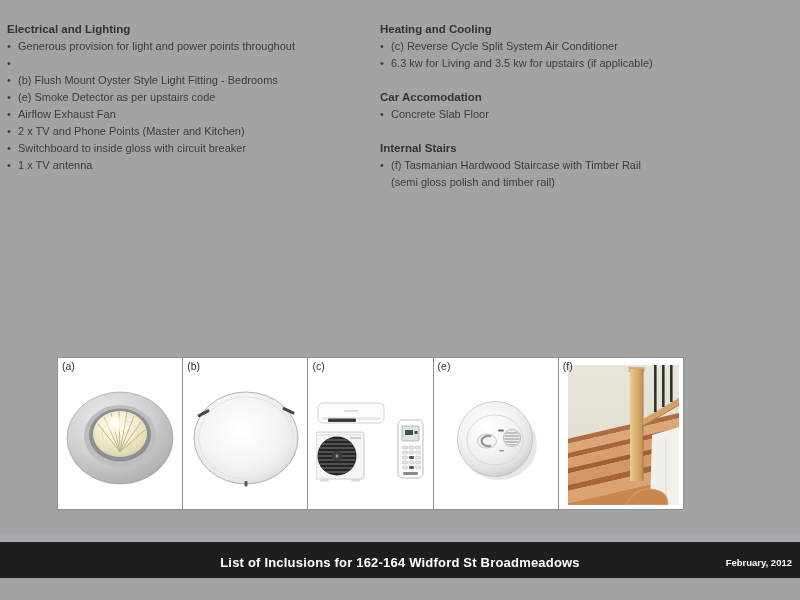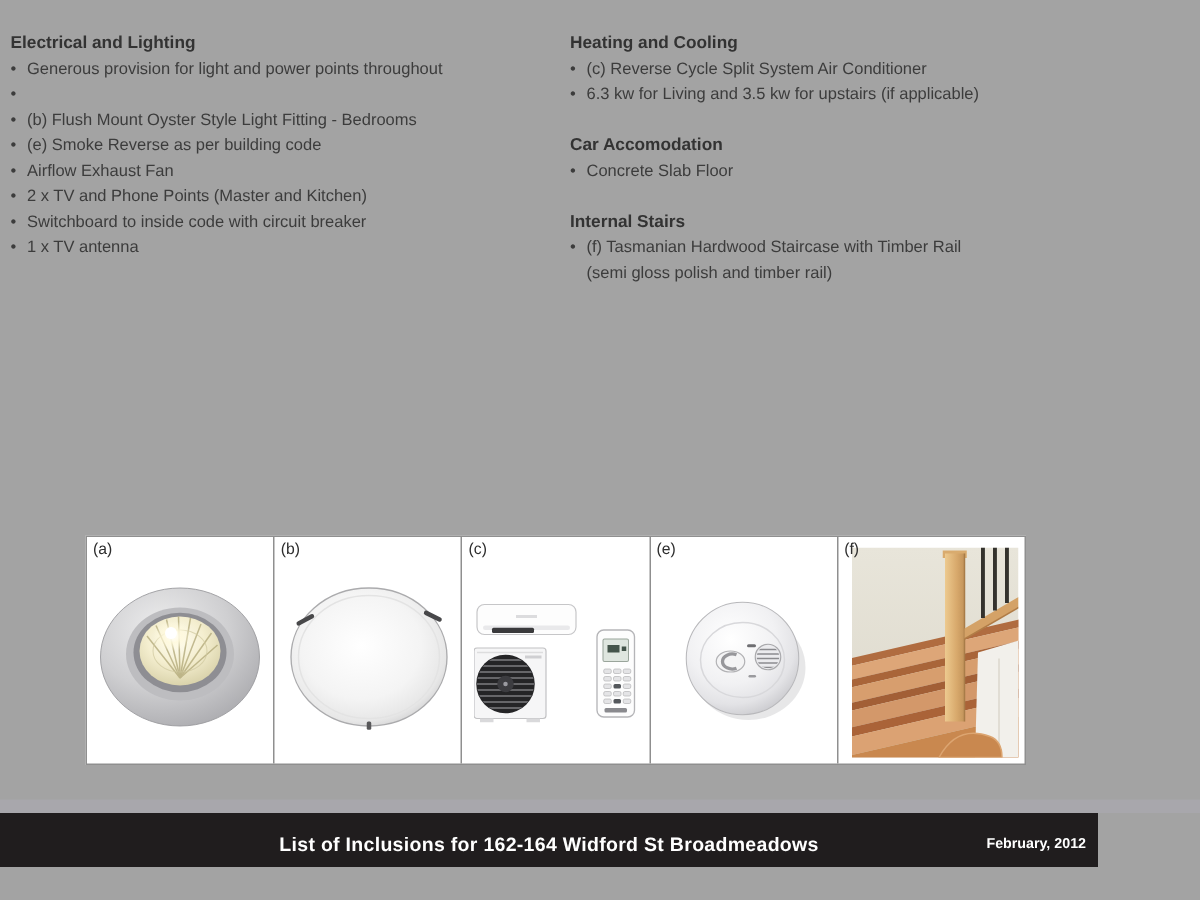--- a/index.html
+++ b/index.html
@@ -22,21 +22,21 @@
   .gallery{
     position:absolute;left:57px;top:357px;width:627px;height:153px;
     display:flex;border:1px solid #8f8f8f;box-sizing:border-box;background:#fff;
   }
   .cell{flex:1 1 0;position:relative;border-right:1px solid #8f8f8f;overflow:hidden;}
   .cell:last-child{border-right:none;}
   .cell-label{position:absolute;top:2px;left:4px;font-size:10.5px;color:#2e2e2e;z-index:3;}
   .cell svg{position:absolute;z-index:1;}
   
   .footer-strip{position:absolute;left:0;top:533px;width:800px;height:9px;background:#a8a7ac;}
-  .footer-bar{position:absolute;left:0;top:542px;width:732px;height:36px;background:#201d1e;}
+  .footer-bar{position:absolute;left:0;top:542px;width:800px;height:36px;background:#201d1e;}
   .footer-title{
     position:absolute;left:0;top:13px;width:100%;text-align:center;
     font-size:13px;font-weight:bold;color:#ffffff;letter-spacing:.2px;white-space:nowrap;
   }
   .footer-date{
     position:absolute;right:8px;top:15px;font-size:9.5px;font-weight:bold;color:#ffffff;white-space:nowrap;
   }
 </style>
 </head>
 <body>
@@ -52,33 +52,33 @@
         </div>
       <div class="item">
           <span class="bullet">•</span>
         </div>
       <div class="item">
           <span class="bullet">•</span>
           <span class="item-text">(b) Flush Mount Oyster Style Light Fitting - Bedrooms</span>
         </div>
       <div class="item">
           <span class="bullet">•</span>
-          <span class="item-text">(e) Smoke Reverse as per building code</span>
+          <span class="item-text">(e) Smoke Detector as per upstairs code</span>
         </div>
       <div class="item">
           <span class="bullet">•</span>
           <span class="item-text">Airflow Exhaust Fan</span>
         </div>
       <div class="item">
           <span class="bullet">•</span>
           <span class="item-text">2 x TV and Phone Points (Master and Kitchen)</span>
         </div>
       <div class="item">
           <span class="bullet">•</span>
-          <span class="item-text">Switchboard to inside code with circuit breaker</span>
+          <span class="item-text">Switchboard to inside gloss with circuit breaker</span>
         </div>
       <div class="item">
           <span class="bullet">•</span>
           <span class="item-text">1 x TV antenna</span>
         </div>
     </div>
   </div>
 
   <div class="col col-right">
     <div class="section">

